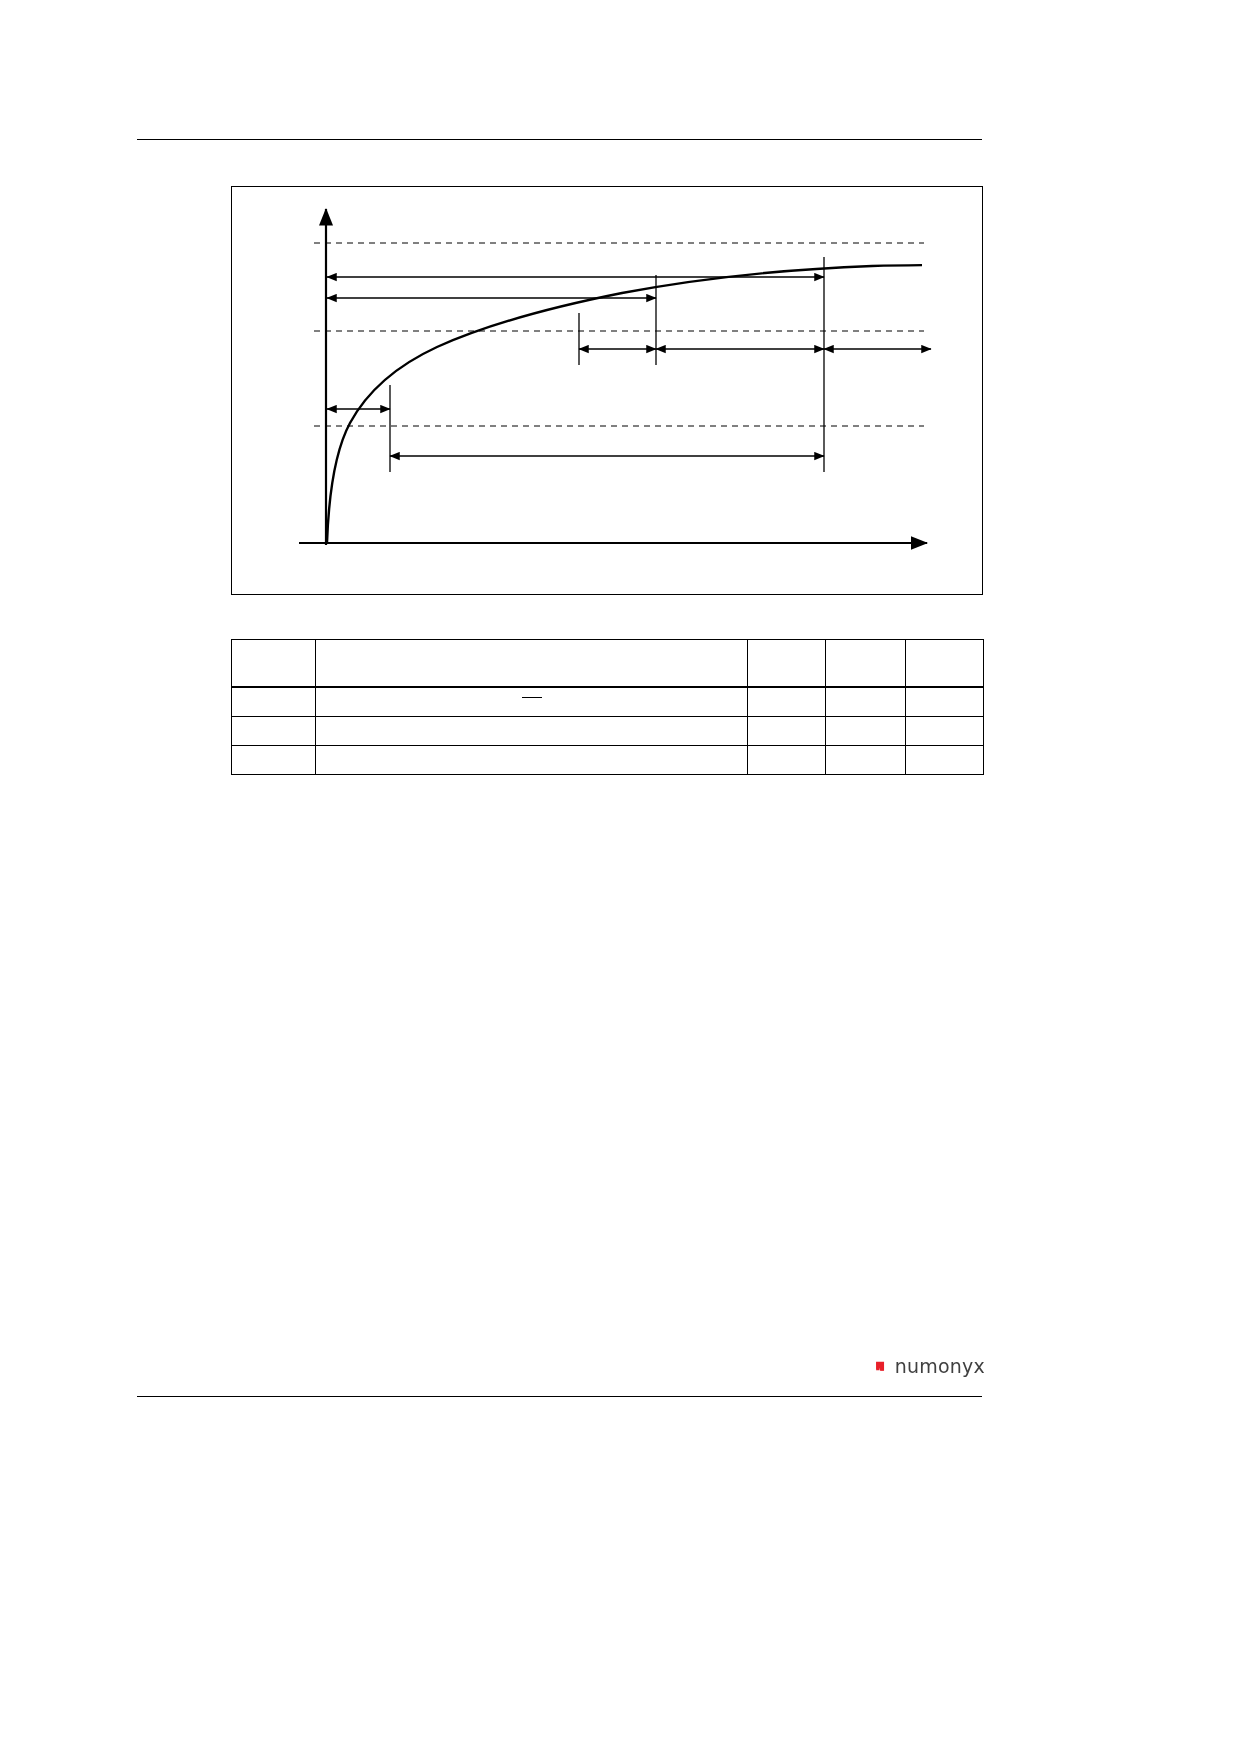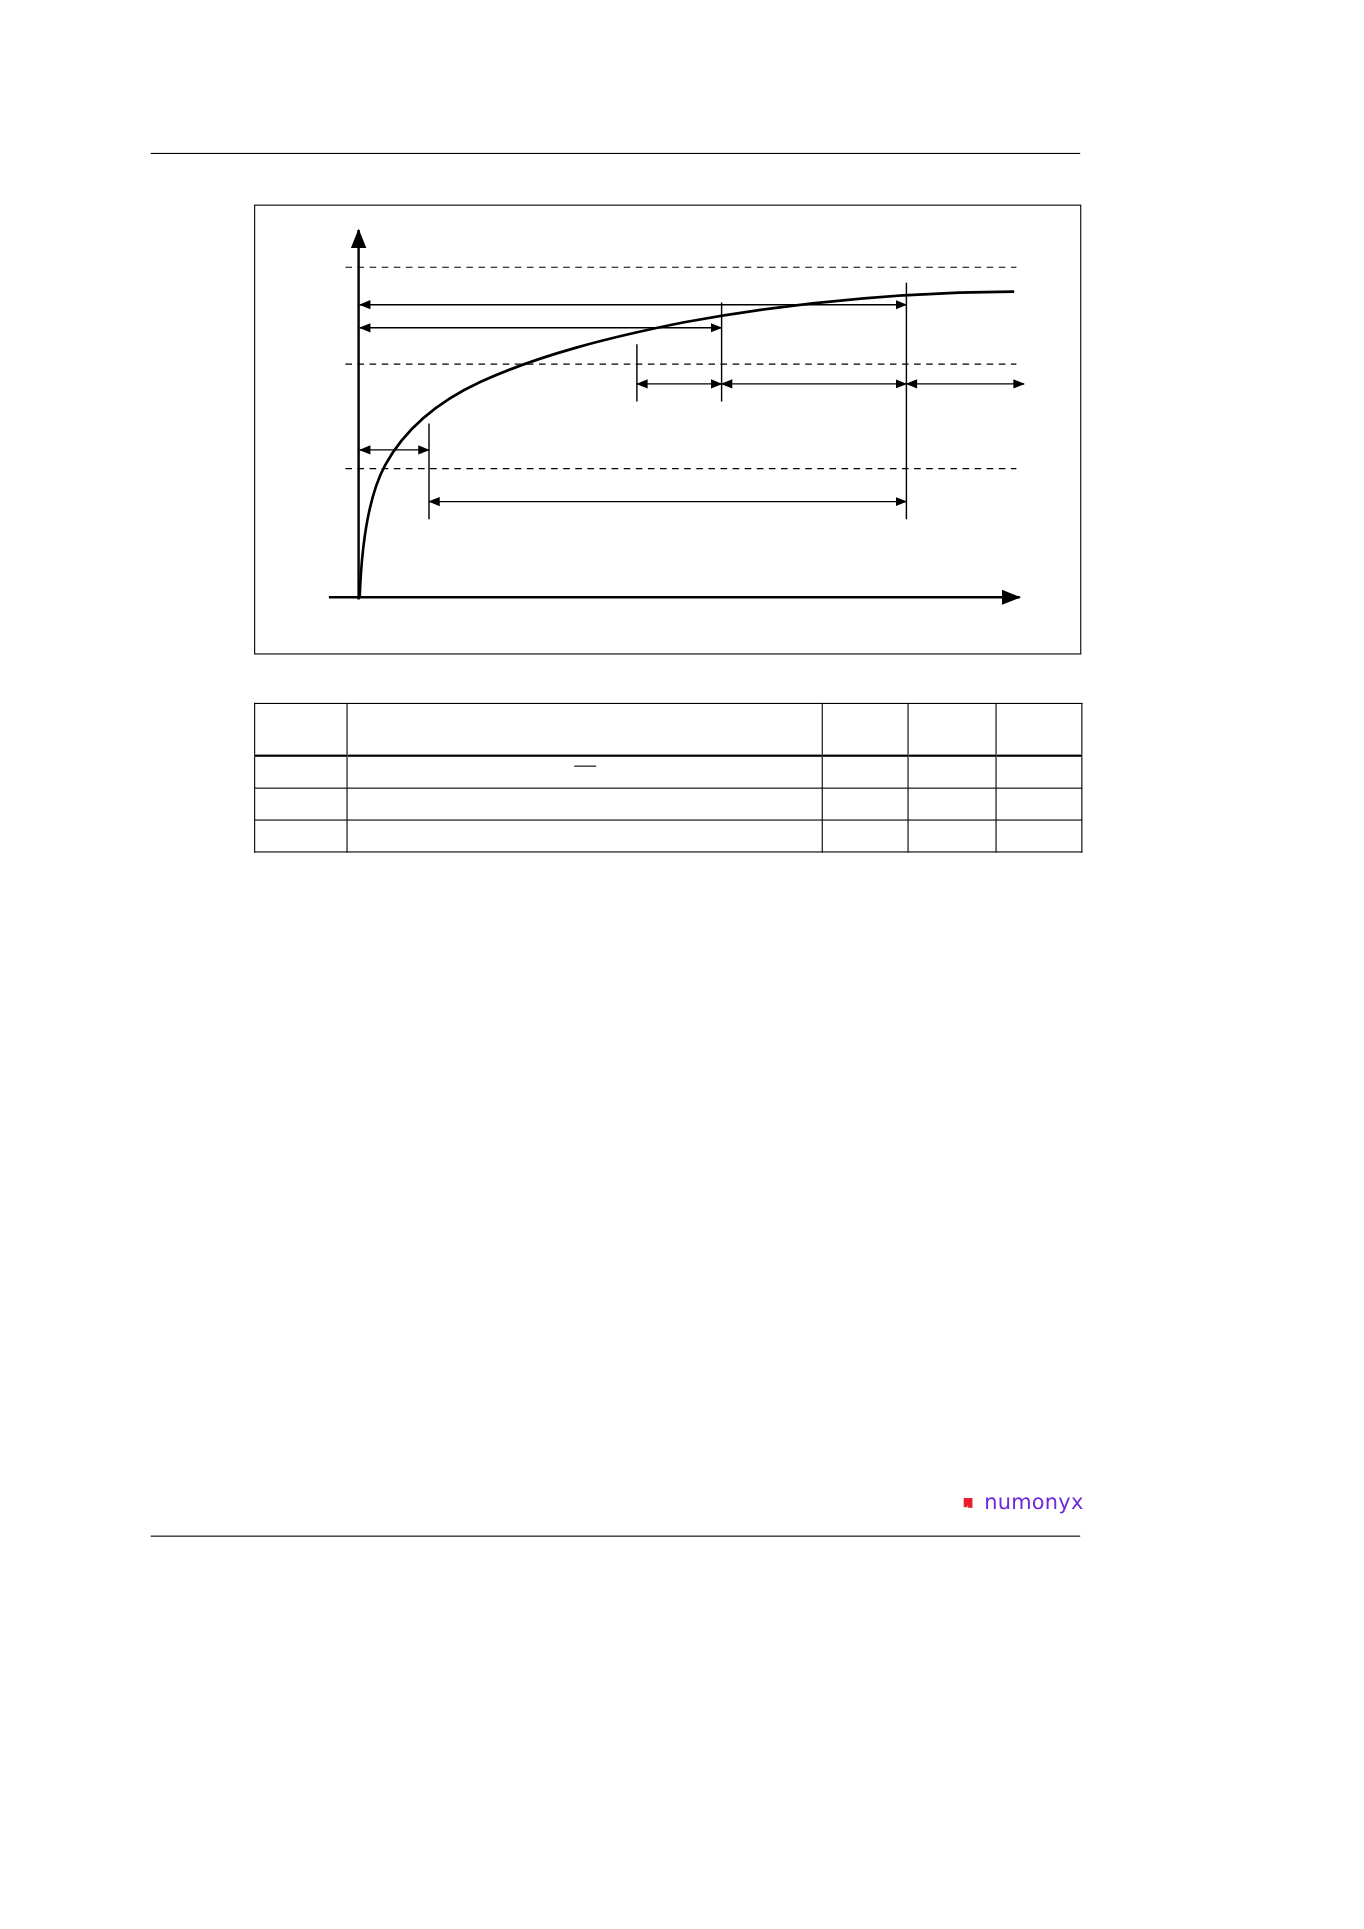--- a/index.html
+++ b/index.html
@@ -95,21 +95,21 @@
     gap: 6px;
   }
   .logo .mark {
     width: 26px;
     height: 26px;
   }
   .logo .word {
     font-family: "DejaVu Sans", sans-serif;
     font-size: 19px;
     letter-spacing: 0.2px;
-    color: #6d28d9;
+    color: #404040;
   }
 </style>
 </head>
 <body>
 
 <div class="page">
 
   <div class="rule header"></div>
 
   <div class="figure-box">

